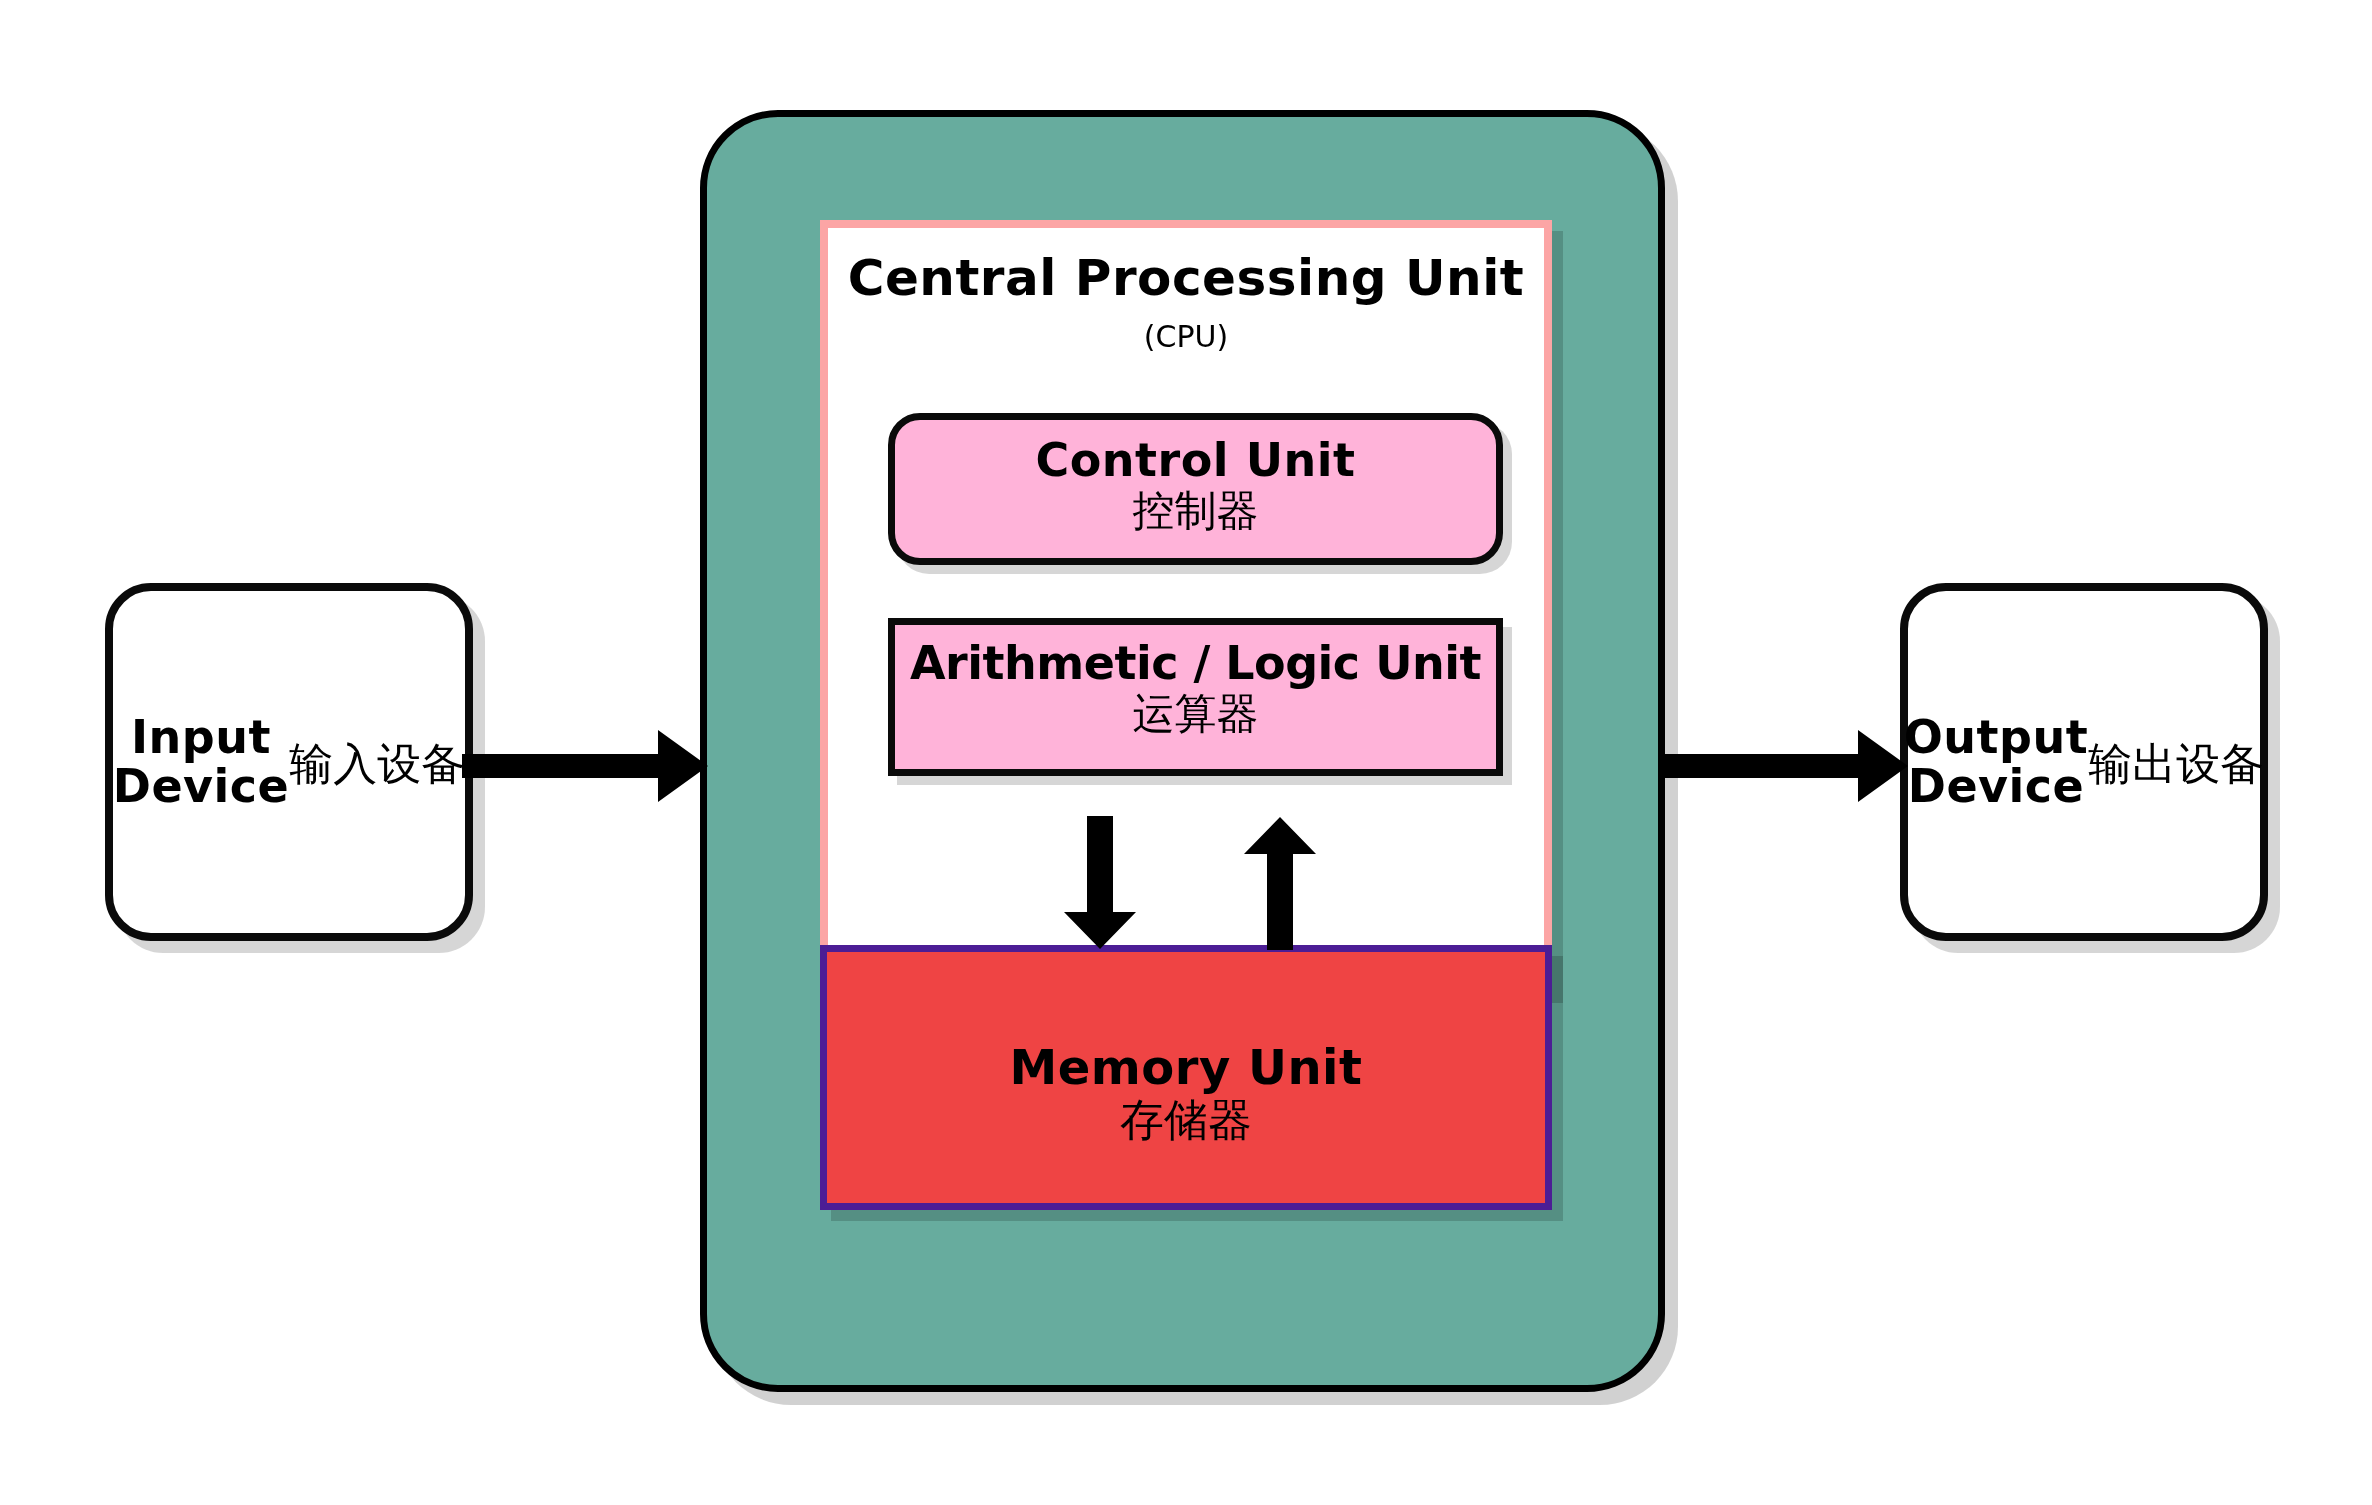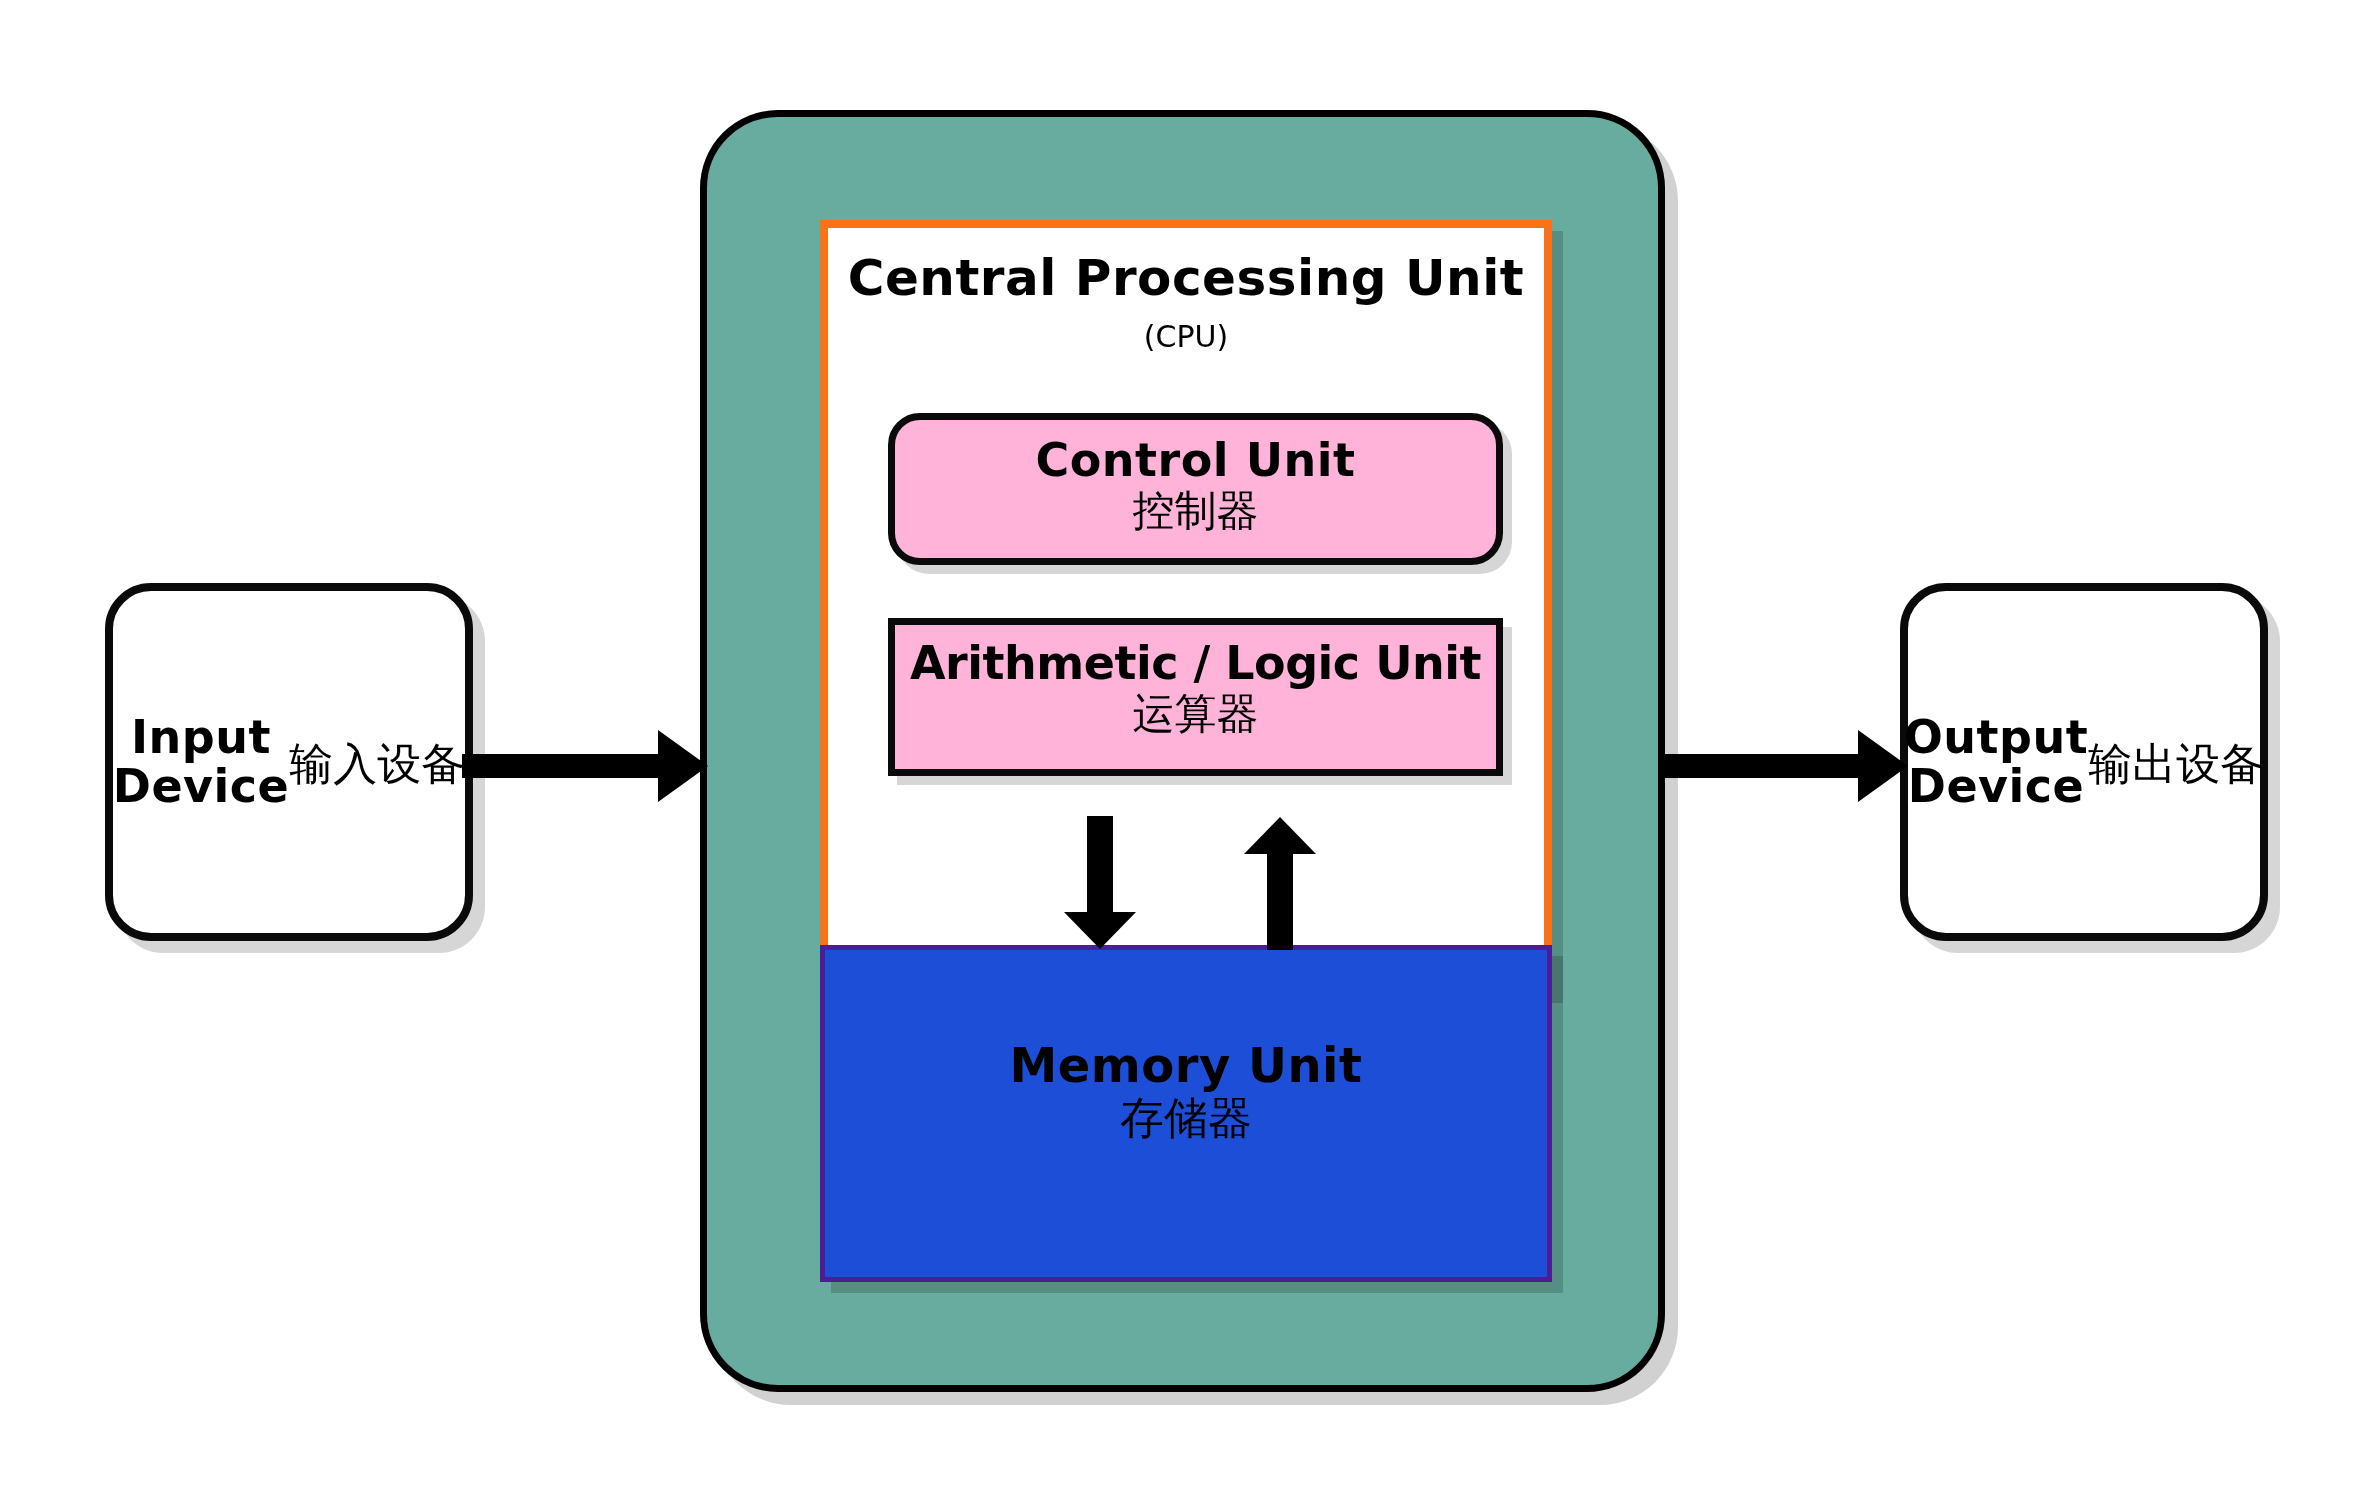--- a/index.html
+++ b/index.html
@@ -52,21 +52,21 @@
   }
 
   
   #cpu-box {
     position: absolute;
     left: 820px;
     top: 220px;
     width: 732px;
     height: 772px;
     background: #ffffff;
-    border: 8px solid #f97316;
+    border: 8px solid #fca5a5;
     box-sizing: border-box;
     box-shadow: 11px 11px 0 0 rgba(0,0,0,0.17);
   }
   #cpu-title-wrap {
     position: absolute;
     left: 0;
     top: 24px;
     width: 100%;
     text-align: center;
   }
@@ -109,23 +109,23 @@
     font-size: 42px;
     margin-top: 2px;
   }
 
   
   #memory-box {
     position: absolute;
     left: 820px;
     top: 945px;
     width: 732px;
-    height: 337px;
-    background: #1d4ed8;
-    border: 5px solid #4c1d95;
+    height: 265px;
+    background: #ef4444;
+    border: 7px solid #4c1d95;
     box-sizing: border-box;
     box-shadow: 11px 11px 0 0 rgba(0,0,0,0.17);
   }
   #memory-text-wrap {
     position: absolute;
     left: 0;
     top: 90px;
     width: 100%;
     text-align: center;
   }

